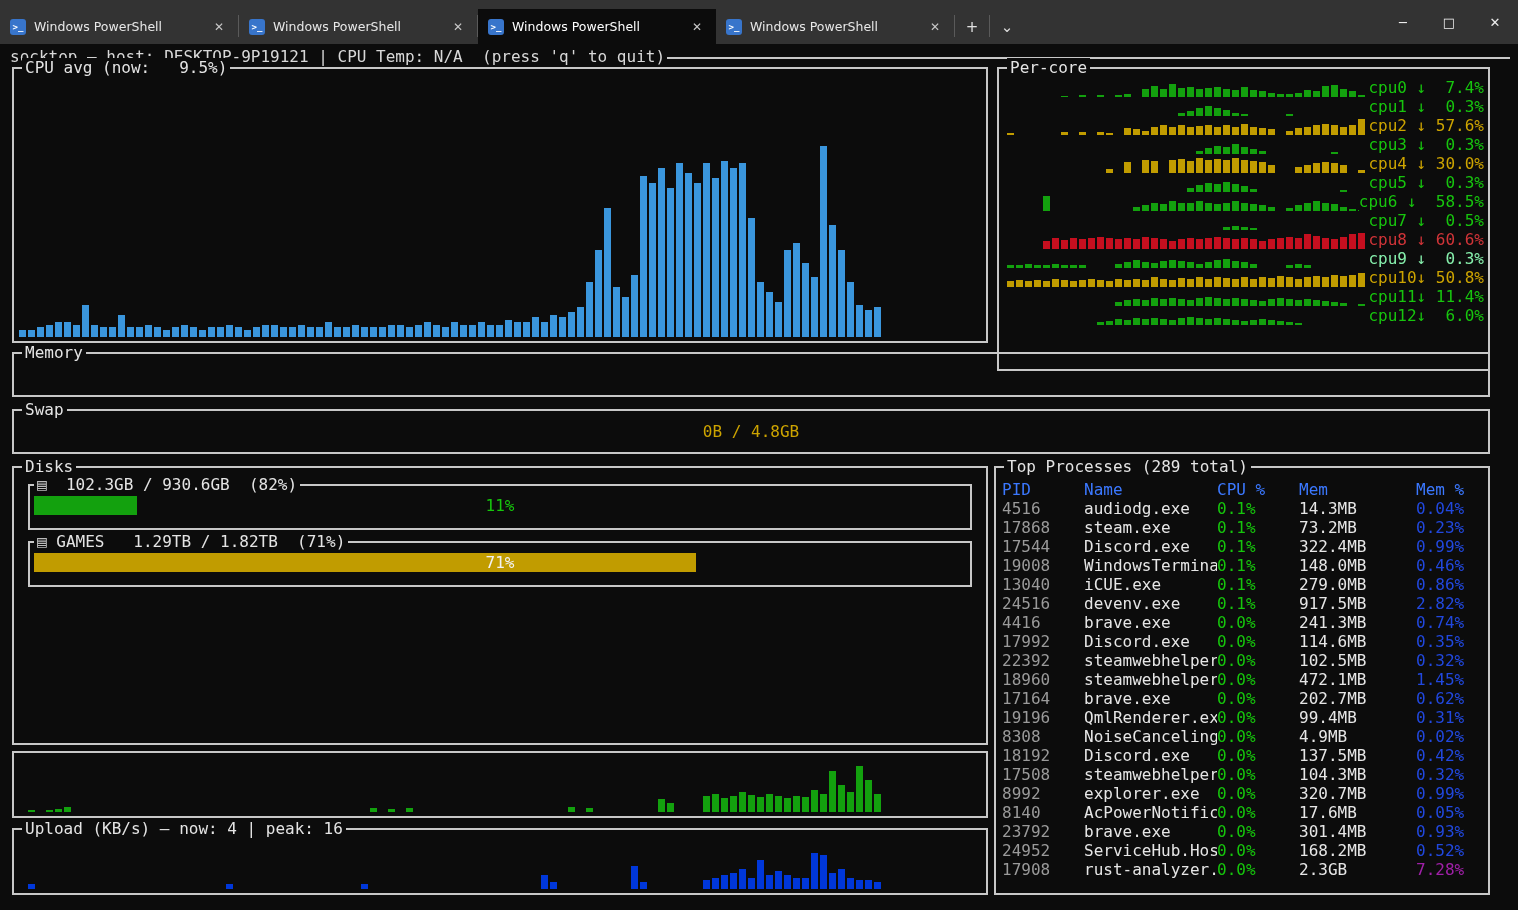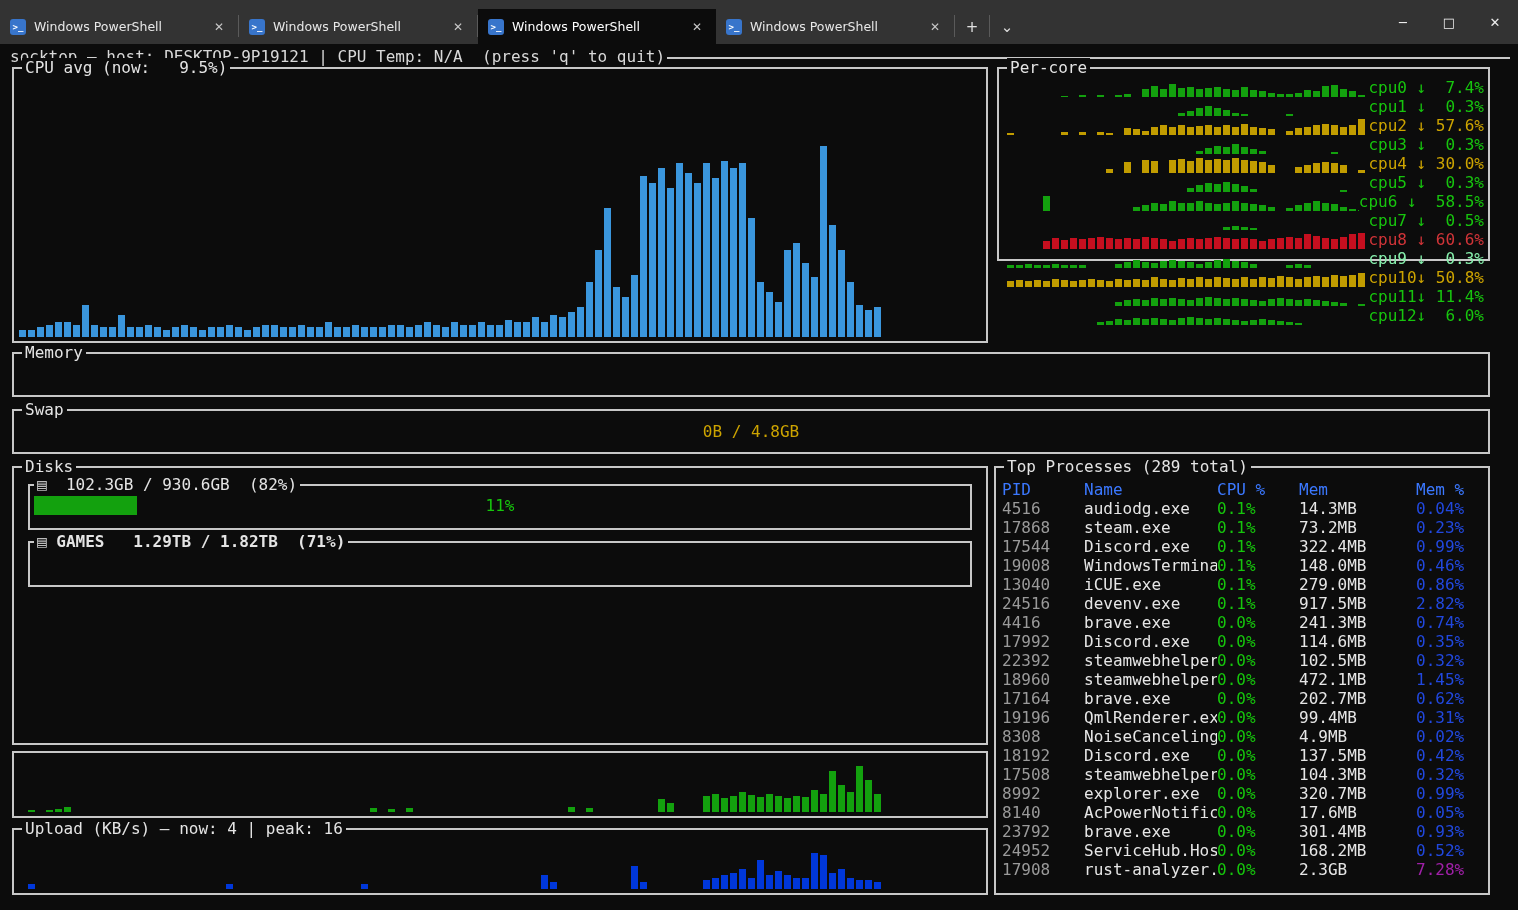--- a/index.html
+++ b/index.html
@@ -194,21 +194,21 @@
           <div class="bar" style="height: 191px; background: rgb(58, 150, 221);"></div>
           <div class="bar" style="height: 112px; background: rgb(58, 150, 221);"></div>
           <div class="bar" style="height: 87px; background: rgb(58, 150, 221);"></div>
           <div class="bar" style="height: 55px; background: rgb(58, 150, 221);"></div>
           <div class="bar" style="height: 32px; background: rgb(58, 150, 221);"></div>
           <div class="bar" style="height: 27px; background: rgb(58, 150, 221);"></div>
           <div class="bar" style="height: 30px; background: rgb(58, 150, 221);"></div>
         </div>
     </div>
 
-    <div class="panel" style="left:997px;top:23px;width:493px;height:194px;">
+    <div class="panel" style="left:997px;top:23px;width:493px;height:304px;">
       <span class="ptitle">Per-core</span>
       <div class="cores" id="cores">
           <div class="corerow">
             <div class="corespark">
               <div class="sbar" style="height: 0px; background: transparent;"></div>
               <div class="sbar" style="height: 0px; background: transparent;"></div>
               <div class="sbar" style="height: 0px; background: transparent;"></div>
               <div class="sbar" style="height: 0px; background: transparent;"></div>
               <div class="sbar" style="height: 0px; background: transparent;"></div>
               <div class="sbar" style="height: 0px; background: transparent;"></div>
@@ -809,21 +809,25 @@
 
       <div class="subpanel" style="left:14px;top:16px;width:944px;height:46px;">
         <span class="ptitle" style="left:4px;"><span style="color:#BBBBBB;">▤</span><span>  102.3GB / 930.6GB  (82%)</span></span>
         <div class="gauge" style="top:10px;left:4px;right:4px;">
           <div class="gfill" id="disk0-fill" style="width: 11%; background: rgb(19, 161, 14);"></div>
           <div class="glabel" id="disk0-label" style="color: rgb(22, 198, 12);">11%</div>
         </div>
       </div>
 
       <div class="subpanel" style="left:14px;top:73px;width:944px;height:46px;">
-        <span class="ptitle" style="left:4px;font-weight:bold;"><span style="color:#BBBBBB;">▤</span><span> GAMES   1.29TB / 1.82TB  (71%)</span></span>
+        <span class="ptitle" style="left:4px;"><span style="color:#BBBBBB;">▤</span><span> GAMES   1.29TB / 1.82TB  (71%)</span></span>
+        <div class="gauge" style="top:10px;left:4px;right:4px;">
+          <div class="gfill" id="disk1-fill" style="width: 71%; background: rgb(193, 156, 0);"></div>
+          <div class="glabel" id="disk1-label" style="color: rgb(242, 242, 242);">71%</div>
+        </div>
       </div>
     </div>
 
     <div class="panel" style="left:994px;top:422px;width:496px;height:429px;">
       <span class="ptitle">Top Processes (289 total)</span>
       <div style="position:absolute;left:6px;right:4px;top:12px;">
         <div class="prochead" id="proc-head" style="color: rgb(59, 120, 255);">
           <span class="c-pid">PID</span>
           <span class="c-name">Name</span>
           <span class="c-cpu">CPU %</span>

